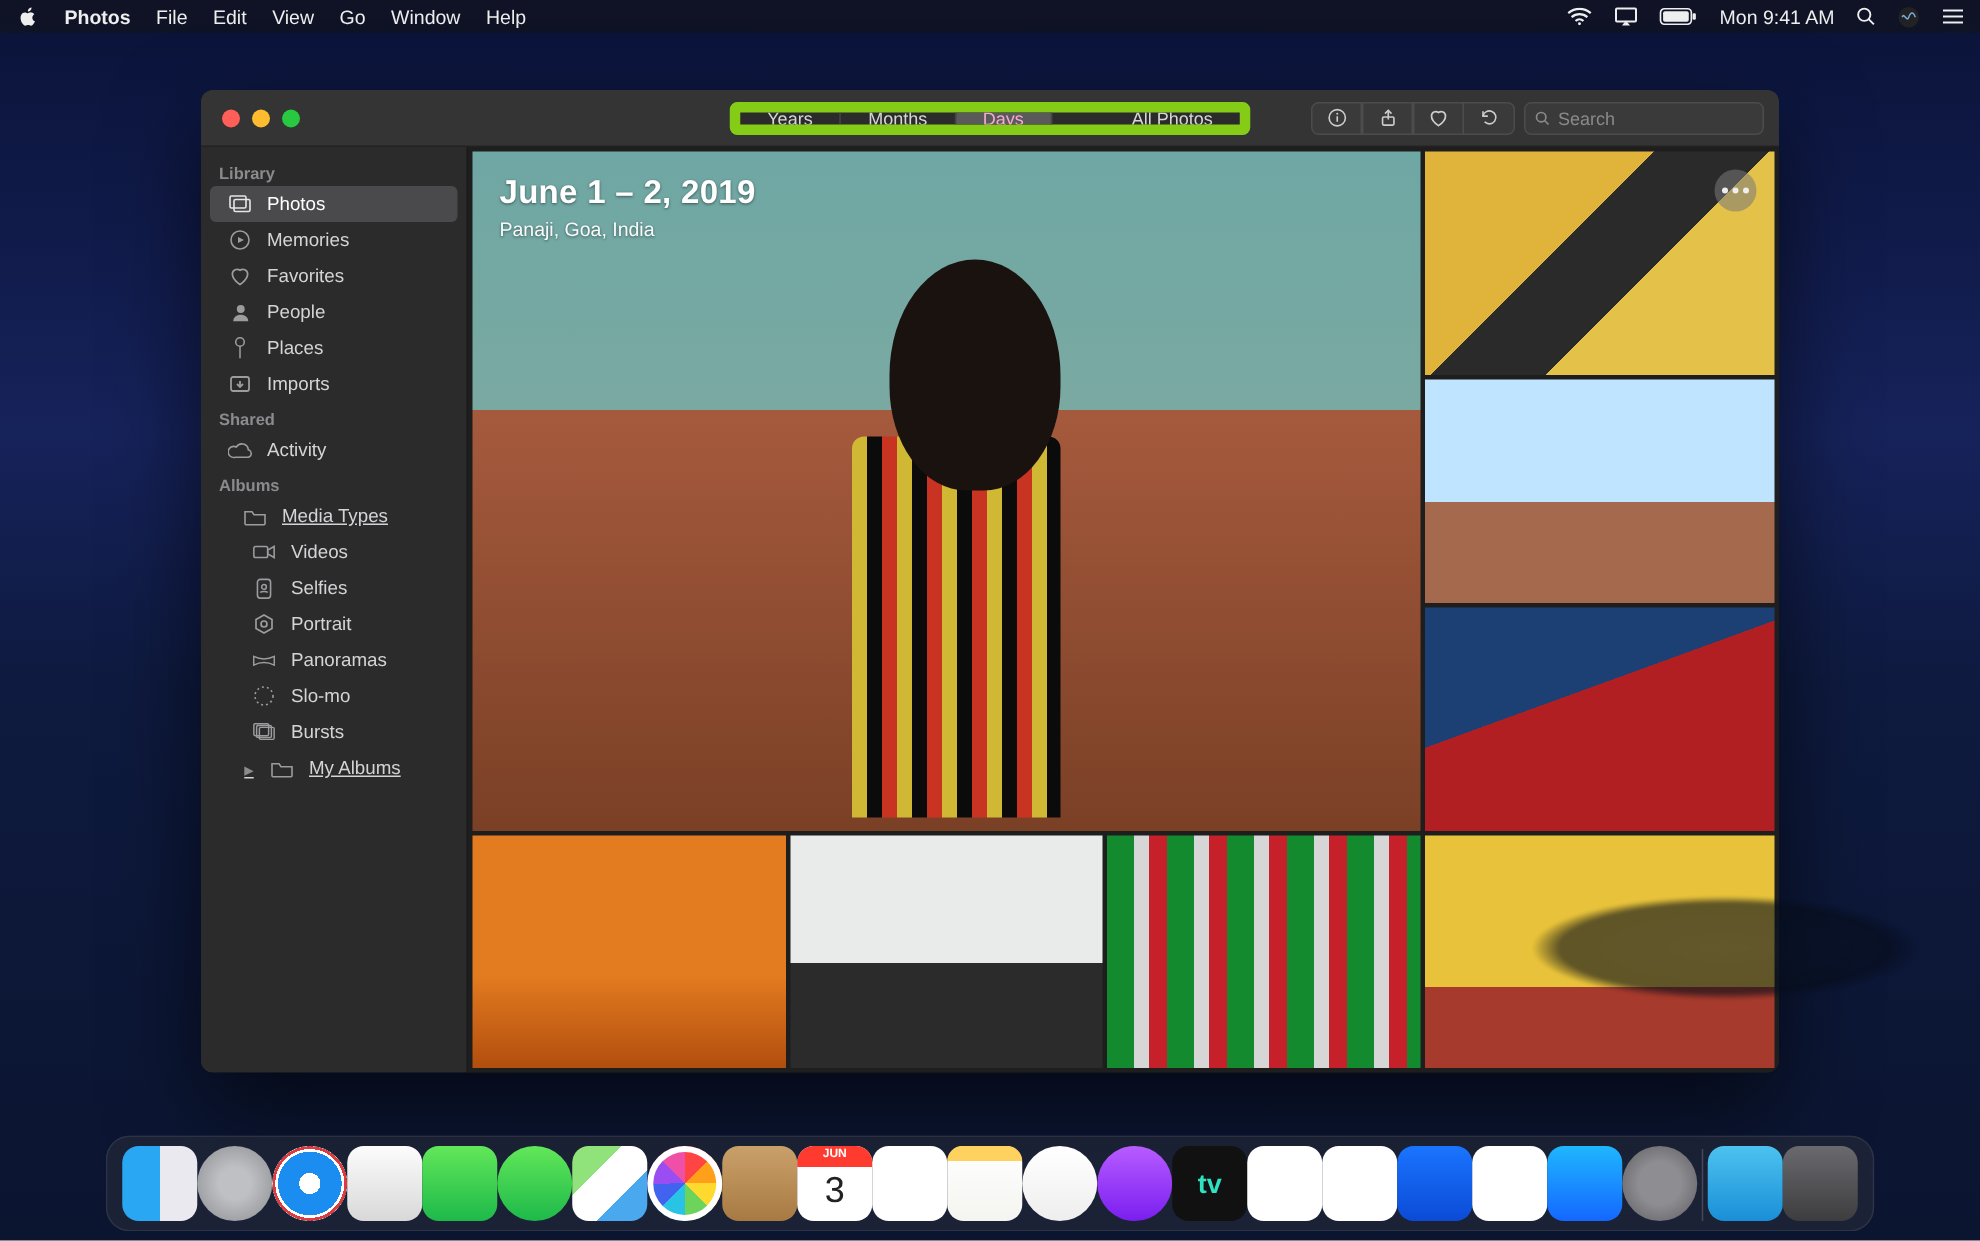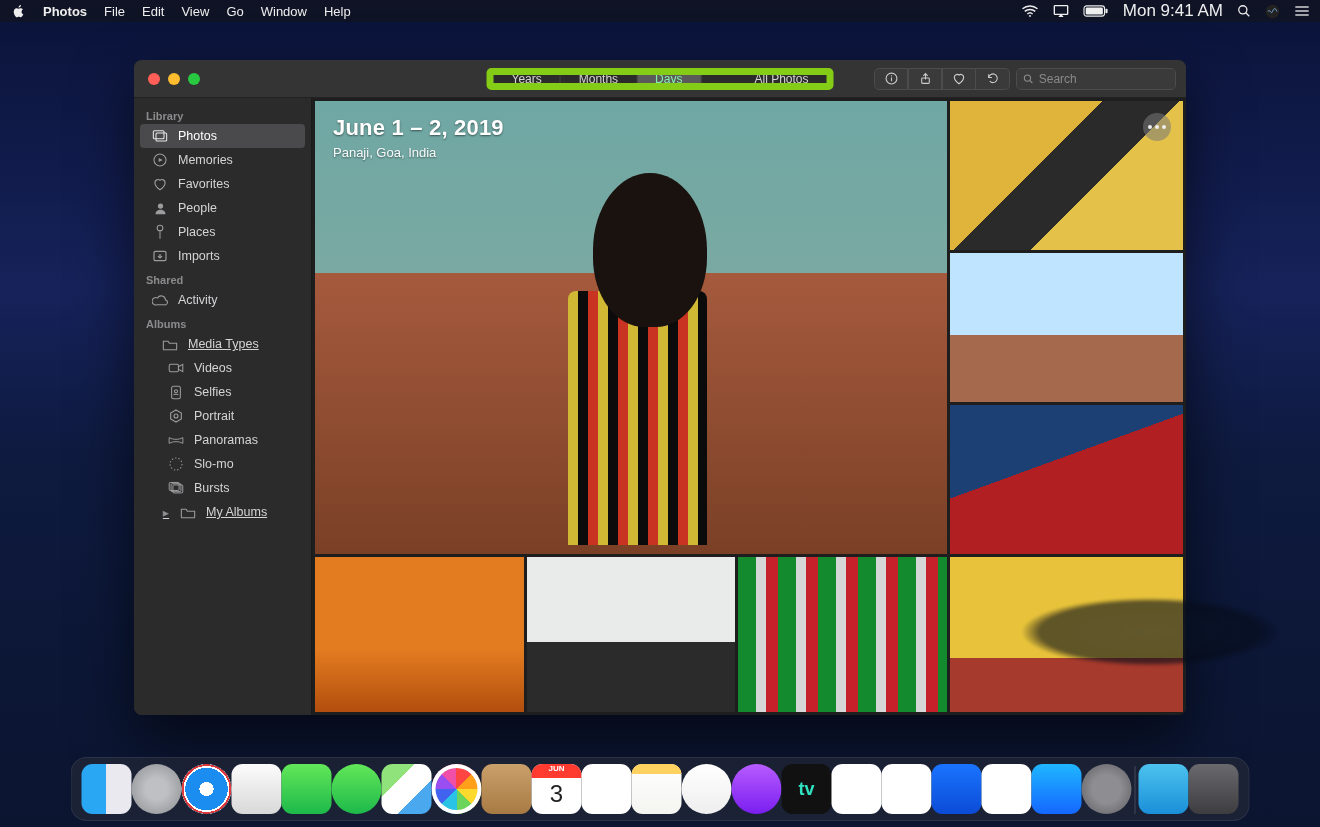--- a/index.html
+++ b/index.html
@@ -22,21 +22,21 @@
     background: rgba(20,20,22,0.55);
     backdrop-filter: blur(10px);
     display: flex; align-items: center; justify-content: space-between;
     padding: 0 10px 0 12px; font-size: 13px; color: #eee;
   }
   .menubar-left { display:flex; align-items:center; gap:17px; }
   .menubar-left .app-name { font-weight: 700; }
   .menubar-left span { cursor: default; }
   .menubar-right { display:flex; align-items:center; gap:14px; }
   .menubar-right svg { display:block; }
-  .menubar-right .clock { font-size:17px; }
+  .menubar-right .clock { font-size:13px; }
 
   
   .window {
     position:absolute; left:134px; top:60px; width:1052px; height:655px;
     background:#1e1e1e; border-radius:8px; overflow:hidden;
     box-shadow: 0 25px 60px rgba(0,0,0,0.6), 0 0 0 1px rgba(255,255,255,0.06) inset;
     display:flex; flex-direction:column;
   }
   .titlebar {
     height:38px; background:#343434; display:flex; align-items:center;
@@ -48,21 +48,21 @@
   .segmented {
     position:absolute; left:50%; transform:translateX(-50%);
     display:flex; background:#2b2b2b; border:7px solid #84cc16; border-radius:5px; overflow:hidden;
     height:22px;
   }
   .segmented div{
     padding:0 18px; font-size:12px; color:#d6d6d6; display:flex; align-items:center;
     border-right:1px solid #444;
   }
   .segmented div:last-child{border-right:none;margin-left:35px;}
-  .segmented .active{ background:#5a5a5a; color:#86efac;}
+  .segmented .active{ background:#5a5a5a; color:#f9a8d4;}
   .toolbar-right{ margin-left:auto; display:flex; align-items:center; gap:6px;}
   .tb-btn{
     width:34px; height:22px; border:1px solid #4c4c4c; background:#3a3a3a; border-radius:5px;
     display:flex; align-items:center; justify-content:center;
   }
   .tb-btn-group{display:flex;}
   .tb-btn-group .tb-btn{border-radius:0;}
   .tb-btn-group .tb-btn:first-child{border-radius:5px 0 0 5px;}
   .tb-btn-group .tb-btn:last-child{border-radius:0 5px 5px 0; border-left:none;}
   .searchbox{

